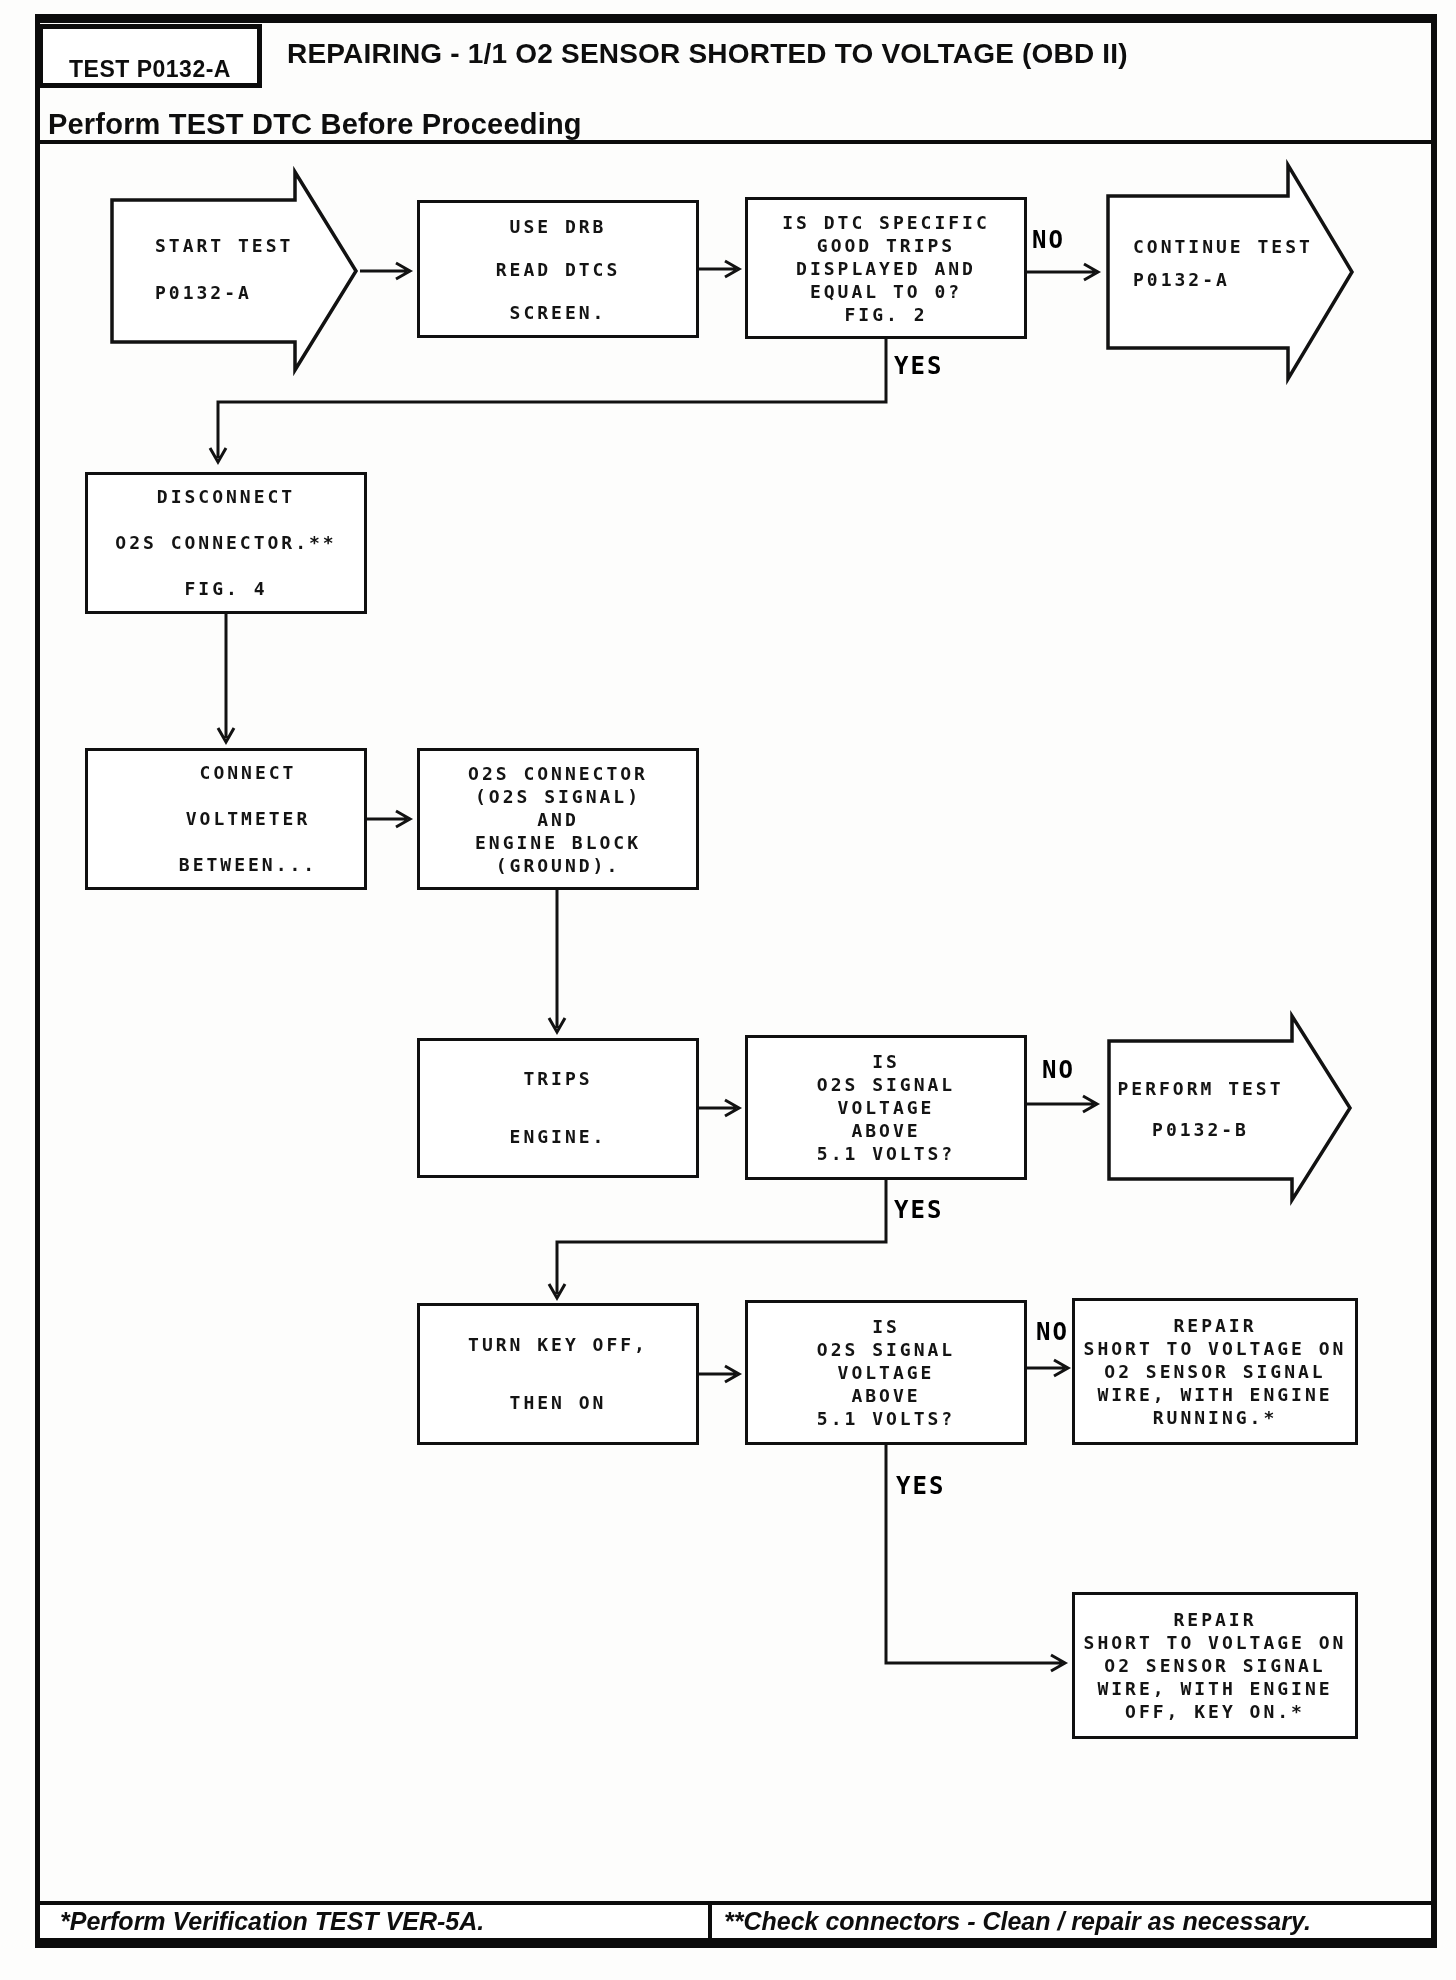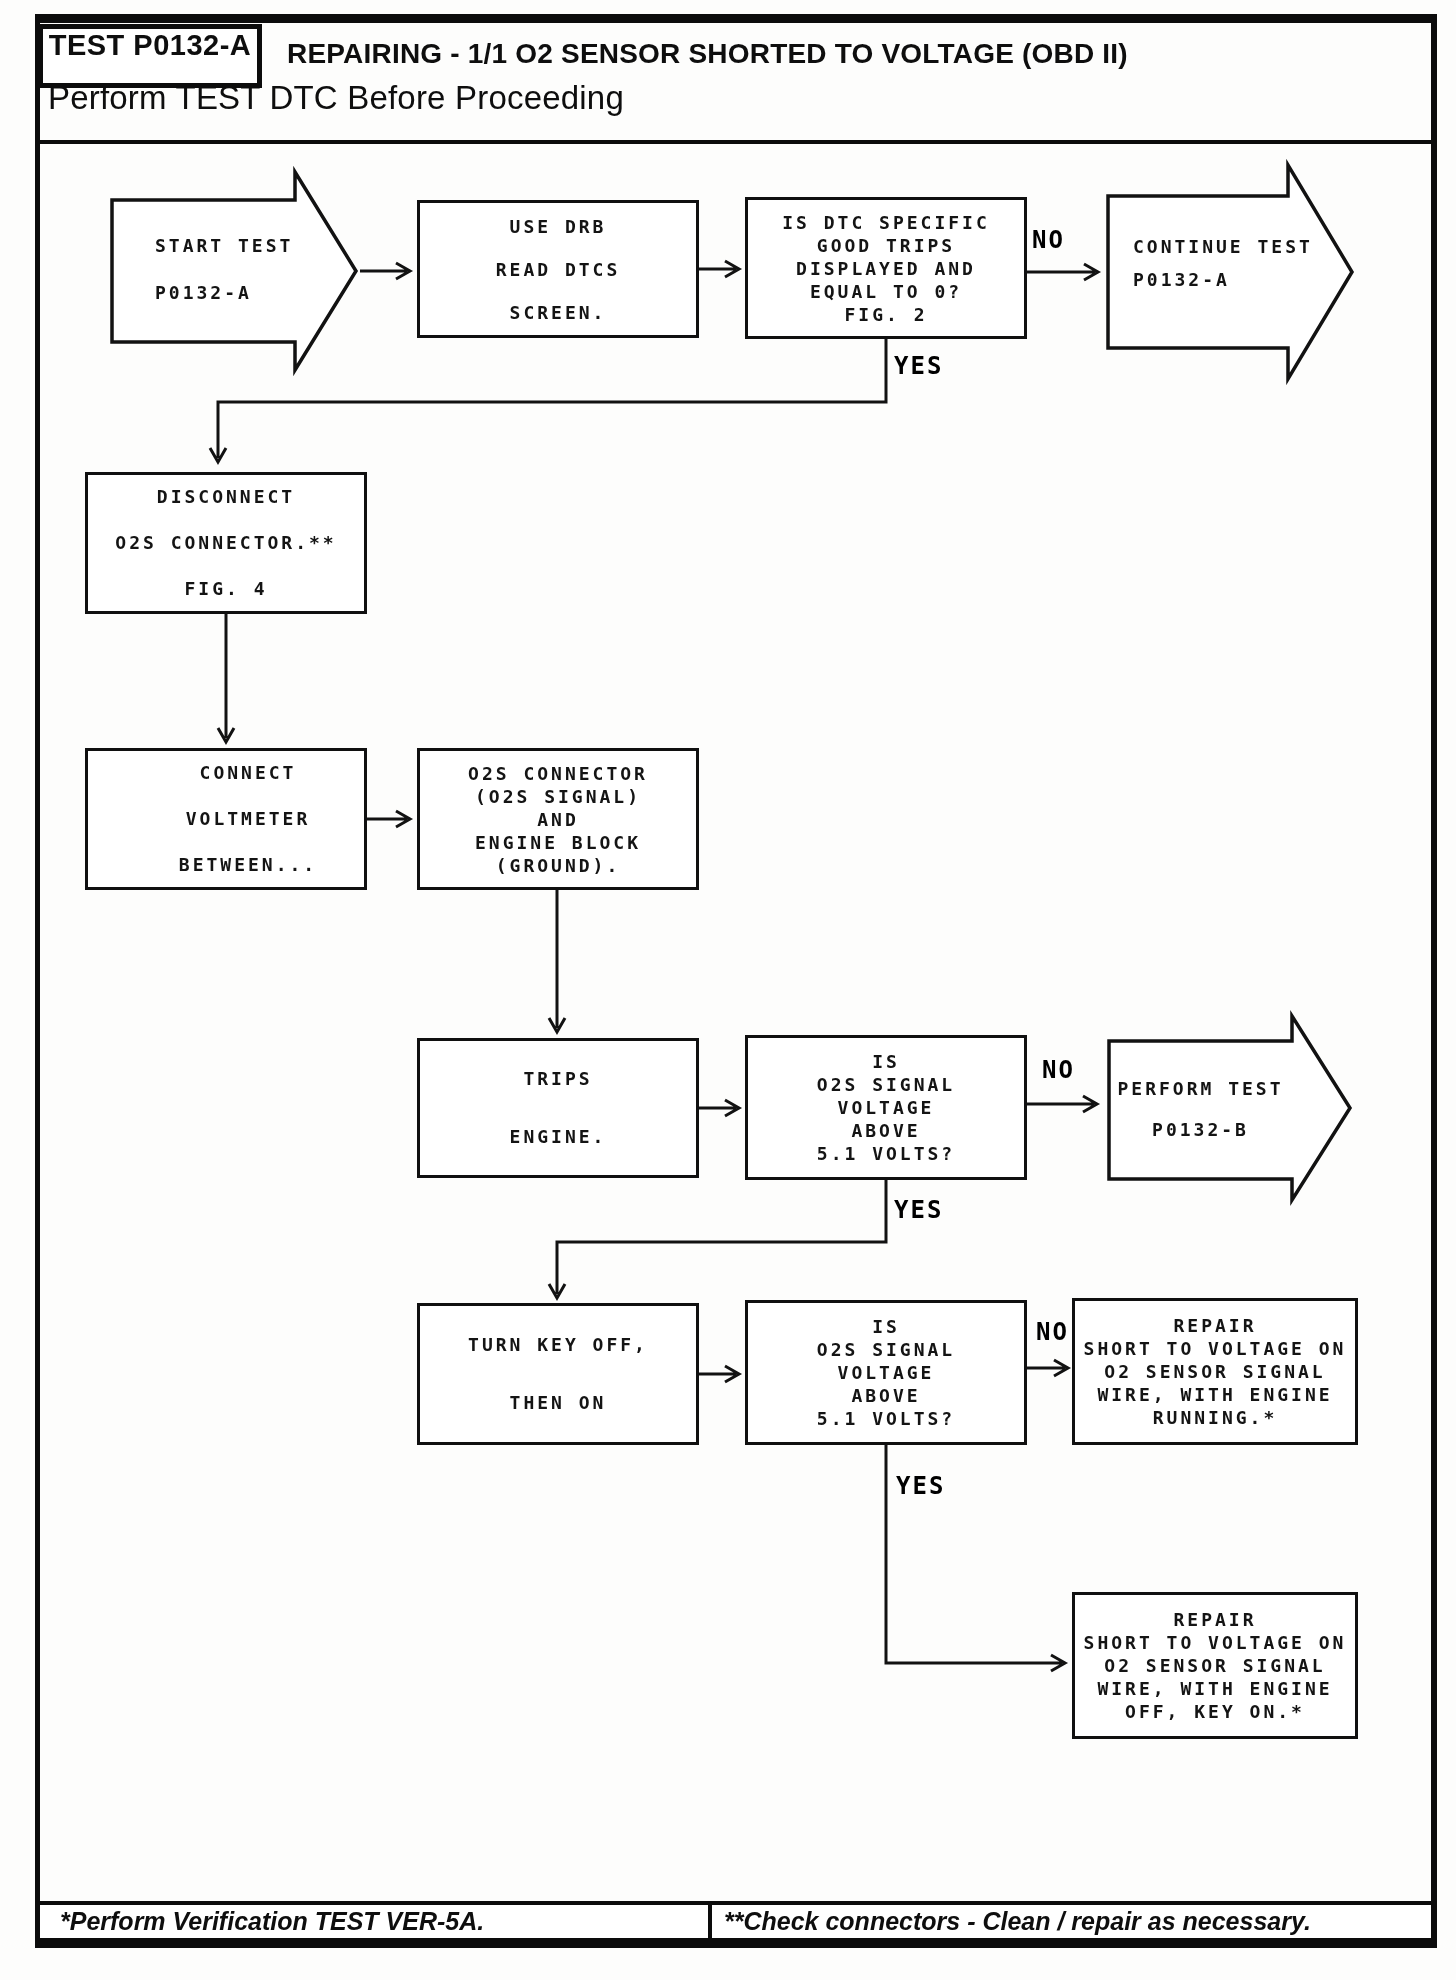--- a/index.html
+++ b/index.html
@@ -3,24 +3,24 @@
 <meta charset="utf-8">
 <style>
   html,body{margin:0;padding:0;background:#ffffff;}
   .page{position:relative;width:1456px;height:1980px;background:#fdfdfc;overflow:hidden;
         font-family:"Liberation Sans",sans-serif;color:#0e0e0e;}
   
   .frame{position:absolute;left:35px;top:14px;width:1402px;height:1934px;box-sizing:border-box;
          border-top:9px solid #0c0c0c;border-left:5px solid #0c0c0c;border-right:6px solid #0c0c0c;}
   .hdr-rule{position:absolute;left:35px;top:140px;width:1402px;height:4px;background:#0c0c0c;}
   .test-box{position:absolute;left:38px;top:24px;width:224px;height:64px;box-sizing:border-box;
-            border:5px solid #0c0c0c;background:#fff;display:flex;align-items:flex-start;justify-content:center;
-            font-weight:bold;font-size:29px;letter-spacing:0.5px;z-index:3;}
+            border:5px solid #0c0c0c;background:#fff;display:flex;align-items:flex-end;justify-content:center;
+            font-weight:bold;font-size:23px;letter-spacing:0.5px;z-index:3;}
   .title{position:absolute;left:287px;top:38px;font-weight:bold;font-size:28px;letter-spacing:0.2px;white-space:nowrap;}
-  .subtitle{position:absolute;left:48px;top:79px;font-weight:normal;font-size:33px;letter-spacing:0.2px;white-space:nowrap;}
+  .subtitle{position:absolute;left:48px;top:108px;font-weight:bold;font-size:29px;letter-spacing:0.2px;white-space:nowrap;}
   
   .node{position:absolute;box-sizing:border-box;border:3px solid #101010;background:#fff;
         display:flex;flex-direction:column;justify-content:center;align-items:center;text-align:center;
         font-family:"DejaVu Sans Mono",monospace;font-weight:bold;font-size:18px;letter-spacing:3px;color:#141414;}
   .lh23 div{line-height:23px;}
   .lh43 div{line-height:43px;}
   .lh46 div{line-height:46px;}
   .lh58 div{line-height:58px;}
   .arrowtext{position:absolute;font-family:"DejaVu Sans Mono",monospace;font-weight:bold;font-size:18px;
              letter-spacing:3px;color:#141414;z-index:2;}

